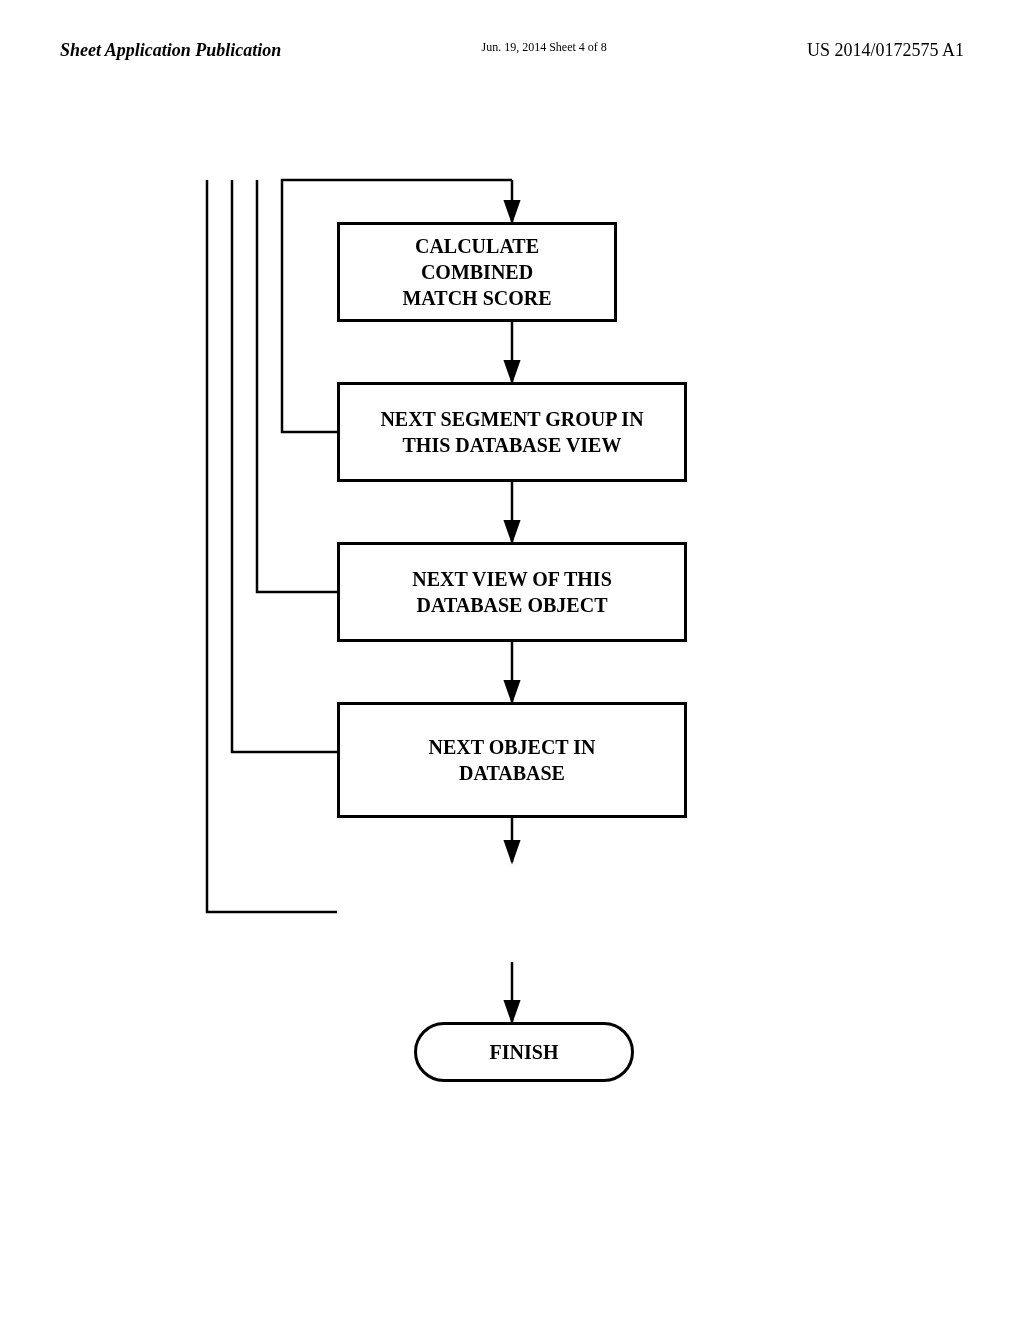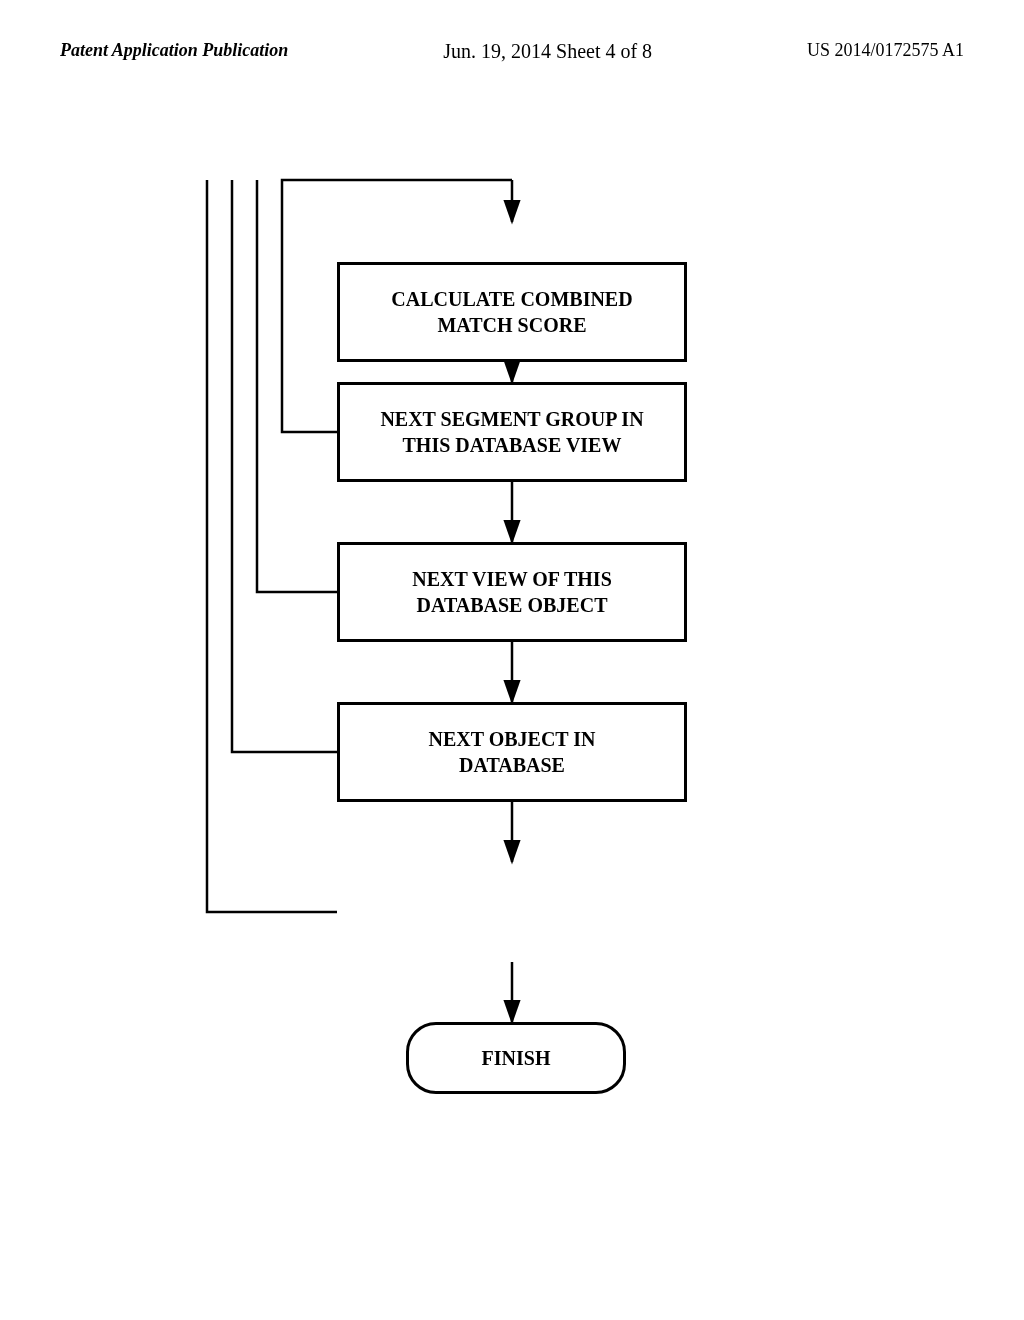--- a/index.html
+++ b/index.html
@@ -78,22 +78,22 @@
       font-weight: bold;
       font-style: italic;
       left: 55px;
       bottom: 115px;
     }
   </style>
 </head>
 <body>
 
 <div class="header">
-  <div style="font-size:18px; font-weight:bold; font-style:italic;">Patent Application Publication</div>
-  <div style="font-size:20px;">Jun. 19, 2014  Sheet 4 of 8</div>
+  <div style="font-size:18px; font-weight:bold; font-style:italic;">Sheet Application Publication</div>
+  <div style="font-size:12px;">Jun. 19, 2014  Sheet 4 of 8</div>
   <div style="font-size:18px;">US 2014/0172575 A1</div>
 </div>
 
 <div class="diagram-area">
 
   <svg class="svg-overlay" viewBox="0 0 700 1000" xmlns="http://www.w3.org/2000/svg">
     <defs>
       <marker id="arrowhead" markerWidth="10" markerHeight="7" refX="9" refY="3.5" orient="auto">
         <polygon points="0 0, 10 3.5, 0 7" fill="#000"></polygon>
       </marker>
@@ -114,39 +114,39 @@
     <polyline points="175,272 120,272 120,20 350,20" fill="none" stroke="#000" stroke-width="2.5"></polyline>
 
     <polyline points="175,432 95,432 95,20" fill="none" stroke="#000" stroke-width="2.5"></polyline>
 
     <polyline points="175,592 70,592 70,20" fill="none" stroke="#000" stroke-width="2.5"></polyline>
 
     <polyline points="175,752 45,752 45,20" fill="none" stroke="#000" stroke-width="2.5"></polyline>
 
   </svg>
 
-  <div class="flow-box" style="left: 175px; top: 62px; width: 350px; height: 100px; margin-top: 40px;">
+  <div class="flow-box" style="left: 175px; top: 62px; width: 280px; height: 100px;">
     <span style="white-space: pre-line;">CALCULATE COMBINED
 MATCH SCORE</span>
   </div>
 
   <div class="flow-box" style="left: 175px; top: 222px; width: 350px; height: 100px;">
     <span style="white-space: pre-line;">NEXT SEGMENT GROUP IN
 THIS DATABASE VIEW</span>
   </div>
 
   <div class="flow-box" style="left: 175px; top: 382px; width: 350px; height: 100px;">
     <span style="white-space: pre-line;">NEXT VIEW OF THIS
 DATABASE OBJECT</span>
   </div>
 
-  <div class="flow-box" style="left: 175px; top: 542px; width: 350px; height: 100px;">
+  <div class="flow-box" style="left: 175px; top: 542px; width: 350px; height: 116px;">
     <span style="white-space: pre-line;">NEXT OBJECT IN
 DATABASE</span>
   </div>
 
 
-  <div class="flow-box-rounded" style="left: 244px; top: 862px; width: 220px; height: 72px;">
+  <div class="flow-box-rounded" style="left: 252px; top: 862px; width: 220px; height: 60px;">
     <span>FINISH</span>
   </div>
 
 
 </div>
 
 </body></html>

